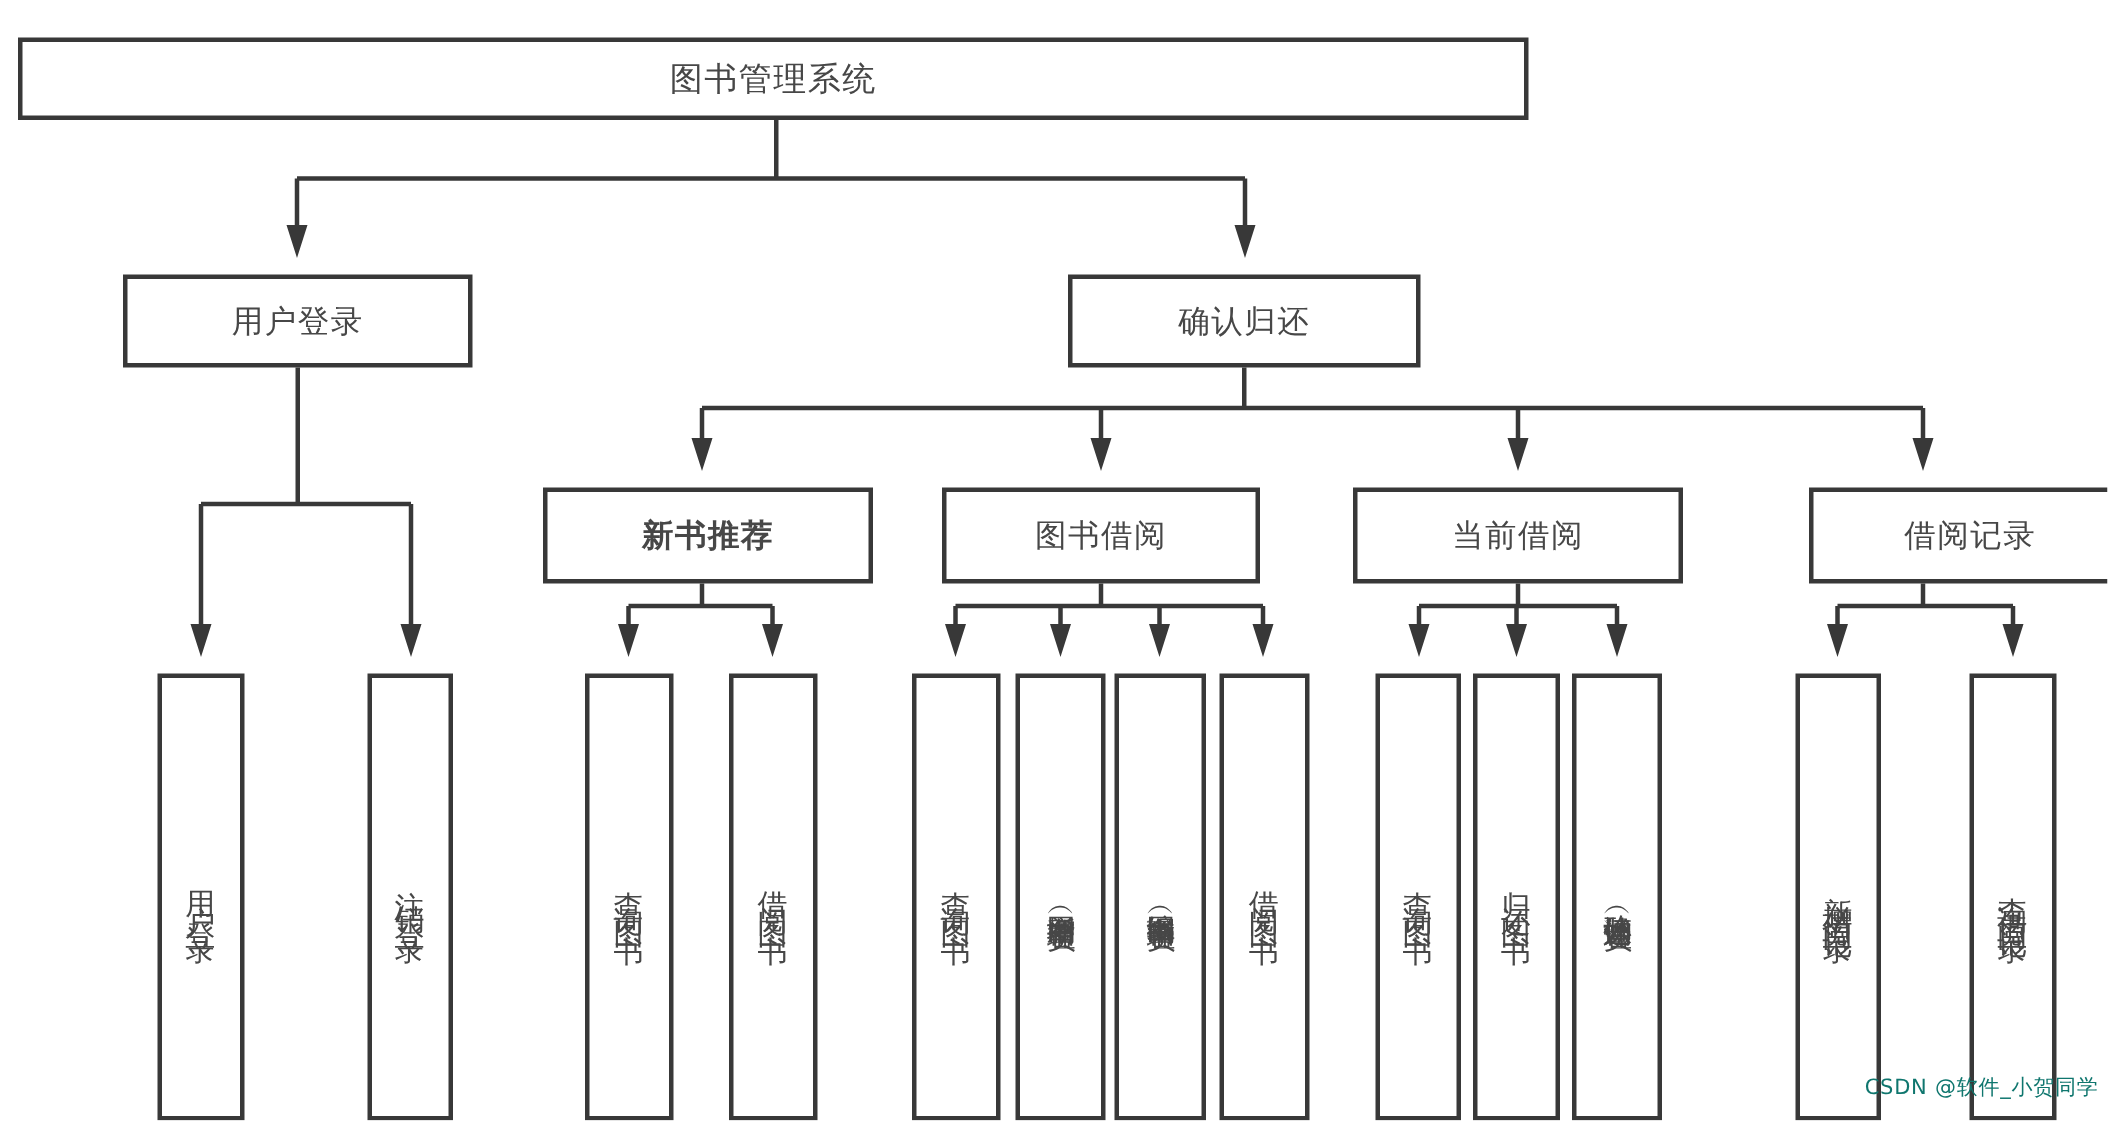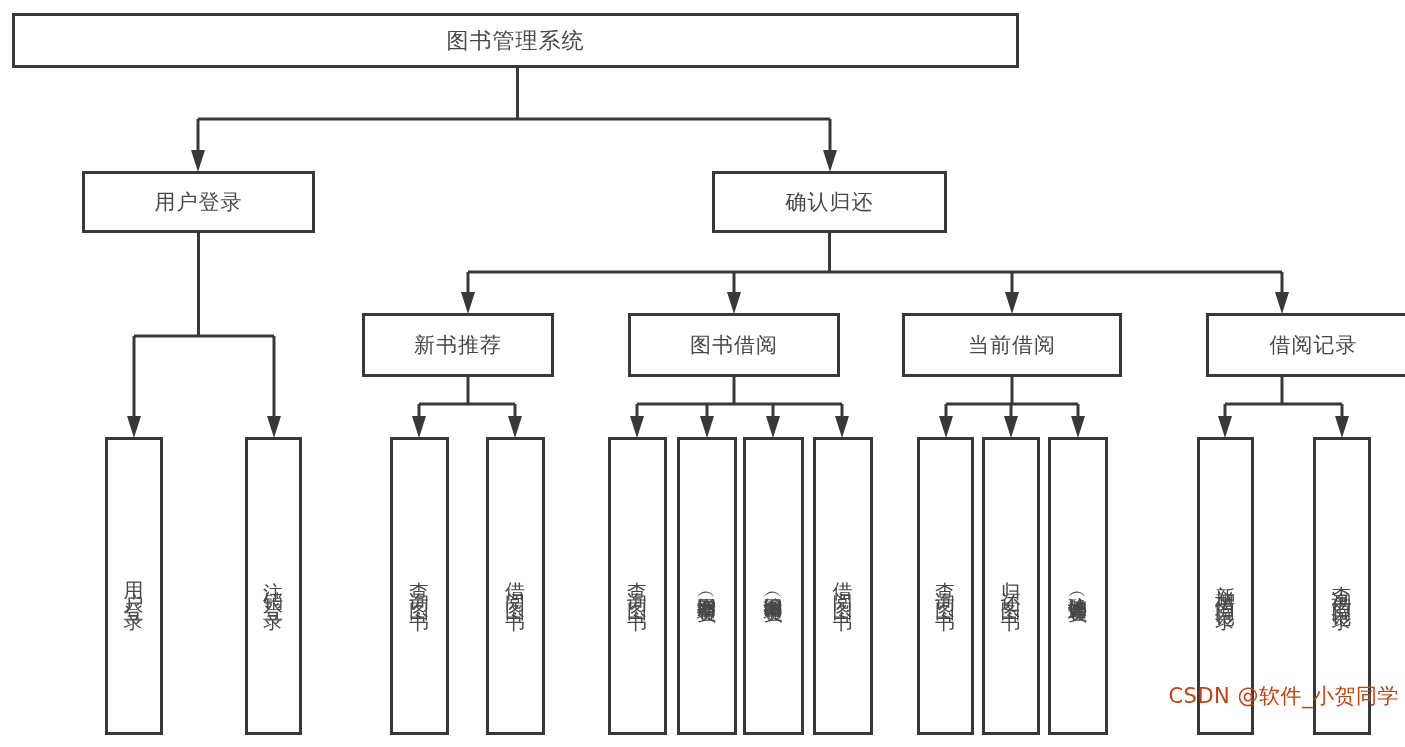--- a/index.html
+++ b/index.html
@@ -14,20 +14,21 @@
   #connectors{position:absolute;left:0;top:0;z-index:1;}
   .box{
     position:absolute;
     box-sizing:border-box;
     background:#ffffff;
     border:3px solid #383838;
     display:flex;
     align-items:center;
     justify-content:center;
     z-index:2;
+    margin-top:12px;
   }
   .h-label{
     font-size:21px;
     letter-spacing:1px;
     color:#474747;
     white-space:nowrap;
   }
   .root-label{font-size:22px;}
   .leaf{border-width:3px;}
   .v-label{
@@ -36,24 +37,24 @@
     font-size:20px;
     letter-spacing:0.5em;
     color:#474747;
     line-height:1;
   }
   .v-label.medium{letter-spacing:0.26em;}
   .v-label.tight{letter-spacing:0.05em;font-size:19px;}
   #watermark{
     position:absolute;
     right:6px;
-    top:682px;
+    top:716px;
     z-index:3;
-    font-size:21px;
-    color:#c2410c;
+    font-size:14px;
+    color:#0f766e;
     letter-spacing:0.5px;
     white-space:nowrap;
   }
 </style>
 </head>
 <body>
 
 <div id="canvas">
 
   <svg id="connectors" width="1405" height="747" viewBox="0 0 1405 747">
@@ -86,21 +87,21 @@
     <span class="h-label root-label">图书管理系统</span>
   </div>
 
   <div class="box" style="left:82px;top:171px;width:233px;height:62px;">
     <span class="h-label">用户登录</span>
   </div>
   <div class="box" style="left:712px;top:171px;width:235px;height:62px;">
     <span class="h-label">确认归还</span>
   </div>
 
-  <div class="box" style="left:362px;top:313px;width:192px;height:64px;">
+  <div class="box" style="left:362px;top:313px;width:220px;height:64px;font-weight:bold;">
     <span class="h-label">新书推荐</span>
   </div>
   <div class="box" style="left:628px;top:313px;width:212px;height:64px;text-align:right;">
     <span class="h-label">图书借阅</span>
   </div>
   <div class="box" style="left:902px;top:313px;width:220px;height:64px;">
     <span class="h-label">当前借阅</span>
   </div>
   <div class="box" style="left:1206px;top:313px;width:215px;height:64px;">
     <span class="h-label">借阅记录</span>

